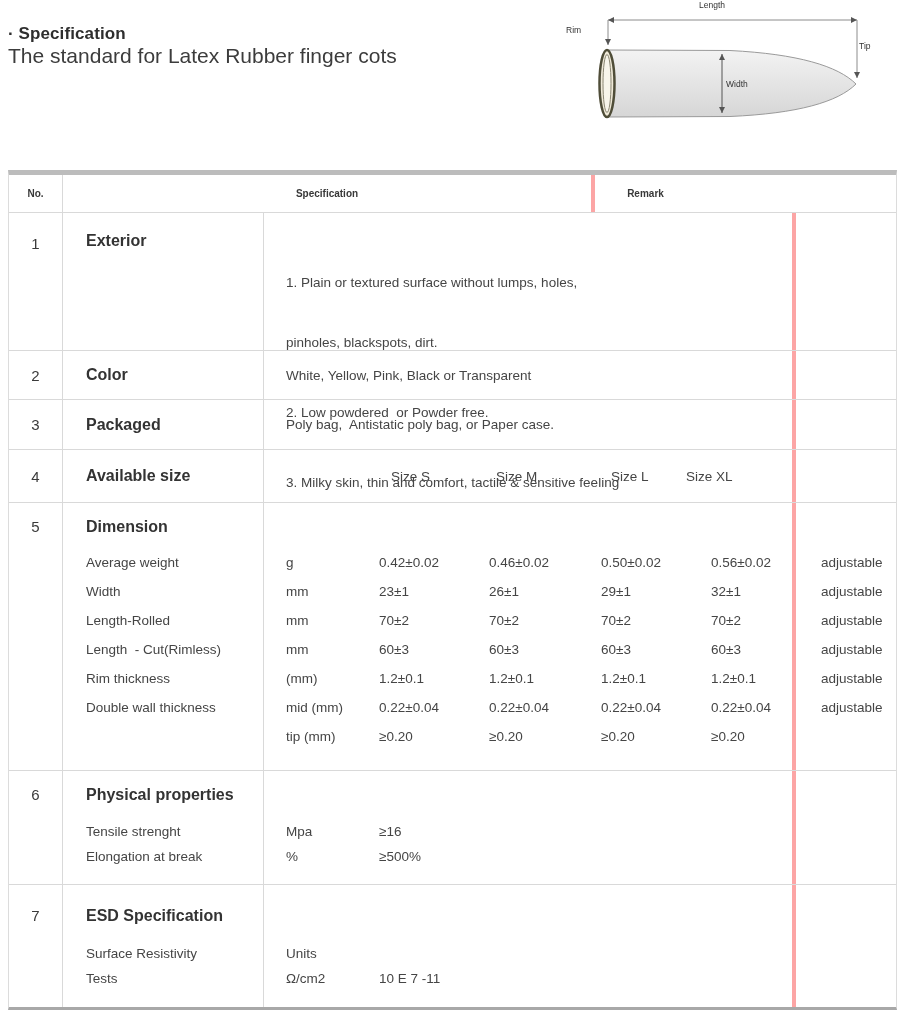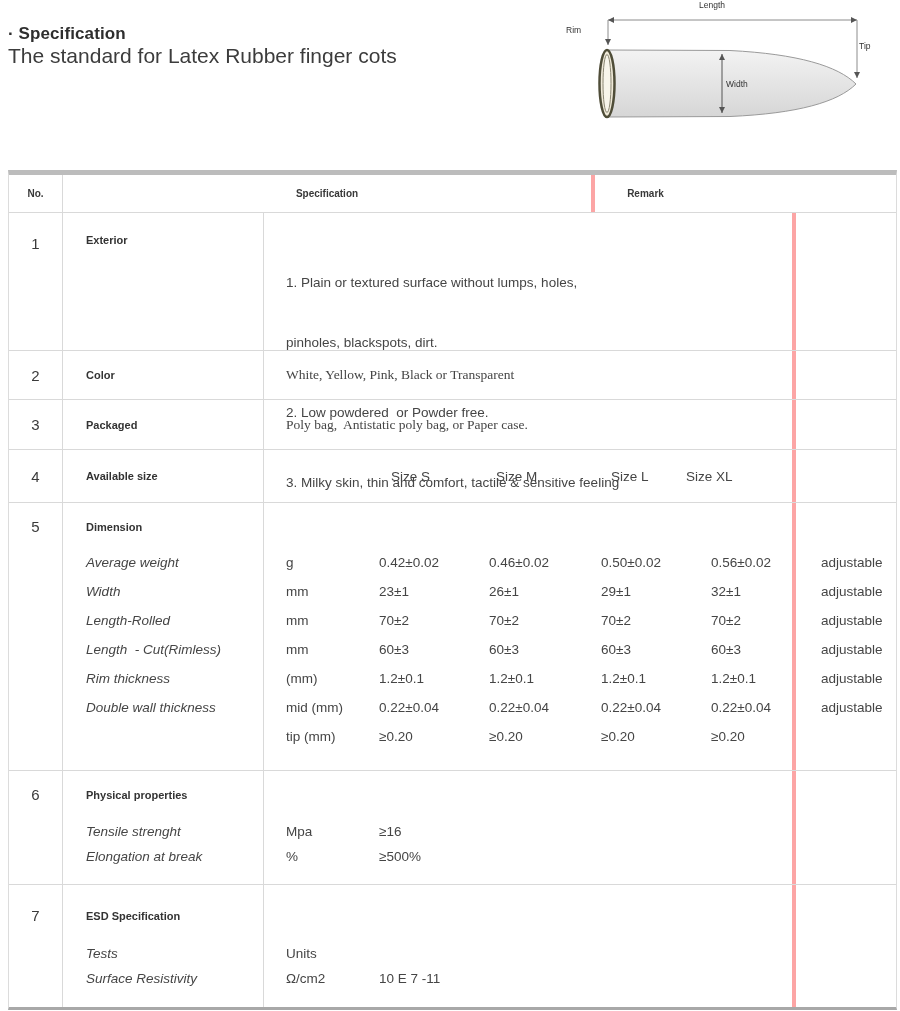--- a/index.html
+++ b/index.html
@@ -26,43 +26,43 @@
   .c-no   { width:54px;  border-right:1px solid #d9d9d9; flex:none; }
   .c-ent  { width:201px; border-right:1px solid #d9d9d9; flex:none; }
   .c-spec { width:532px; border-right:4px solid #fca5a5; flex:none; position:relative; }
   .c-rem  { width:101px; flex:none; }
 
   .thead { height:38px; }
   .thead > div { display:flex; align-items:center; justify-content:center;
     font-weight:bold; font-size:10px; color:#383838; }
 
   .num { text-align:center; font-size:15px; color:#3a3a3a; }
-  .entry-title { font-weight:bold; font-size:11px; color:#333; white-space:pre-wrap; }
+  .entry-title { font-weight:bold; font-size:16px; color:#333; white-space:pre-wrap; }
 
   
   .r1 { height:138px; }
   .r1 .num { padding-top:20px; line-height:22px; }
   .r1 .c-ent { padding:19px 0 0 23px; }
   .r1 .c-spec { padding:20px 0 0 22px; line-height:20px; white-space:pre-wrap; }
   .r1 .para { margin-top:10px; }
 
   
   .r2 { height:49px; } .r3 { height:50px; } .r4 { height:53px; }
   .vcenter { display:flex; align-items:center; }
   .r2 .c-ent,.r3 .c-ent,.r4 .c-ent { padding-left:23px; }
-  .r2 .c-spec,.r3 .c-spec { padding-left:22px; white-space:pre-wrap;font-family:Liberation Serif, serif; }
+  .r2 .c-spec,.r3 .c-spec { padding-left:22px; white-space:pre-wrap; }
   .size-label { position:absolute; top:50%; transform:translateY(-50%); font-size:13.5px; color:#454545; }
   .size-s { left:127px; } .size-m { left:232px; } .size-l { left:347px; } .size-xl { left:422px; }
 
   
   .r5 { height:268px; }
   .r5 .num { padding-top:13px; line-height:22px; }
   .r5 .c-ent { padding:13px 0 0 23px; }
   .r5 .entry-title { line-height:22px; }
-  .sub-labels { margin-top:10px;font-style:italic; }
+  .sub-labels { margin-top:10px; }
   .sub-labels div { line-height:29px; white-space:pre-wrap; }
   .r5 .c-spec { padding:45px 0 0 22px; }
   .dimrow { display:grid; grid-template-columns:93px 110px 112px 110px auto;
     line-height:29px; white-space:pre-wrap; }
   .r5 .c-rem { padding:45px 0 0 25px; }
   .r5 .c-rem div { line-height:29px; }
 
   
   .r6 { height:114px; }
   .r6 .num { padding-top:13px; line-height:22px; }
@@ -270,22 +270,22 @@
         </div>
       </div>
       <div class="c-rem"></div>
     </div>
 
     <div class="trow r7">
       <div class="c-no num">7</div>
       <div class="c-ent">
         <span class="entry-title">ESD Specification</span>
         <div class="sub-labels">
+          <div>Surface Resistivity</div>
           <div>Tests</div>
-          <div>Surface Resistivity</div>
         </div>
       </div>
       <div class="c-spec">
         <div class="unitrow">
           <span>Units</span>
           <span></span>
         </div>
         <div class="unitrow">
           <span>Ω/cm2</span>
           <span>10 E 7 -11</span>

